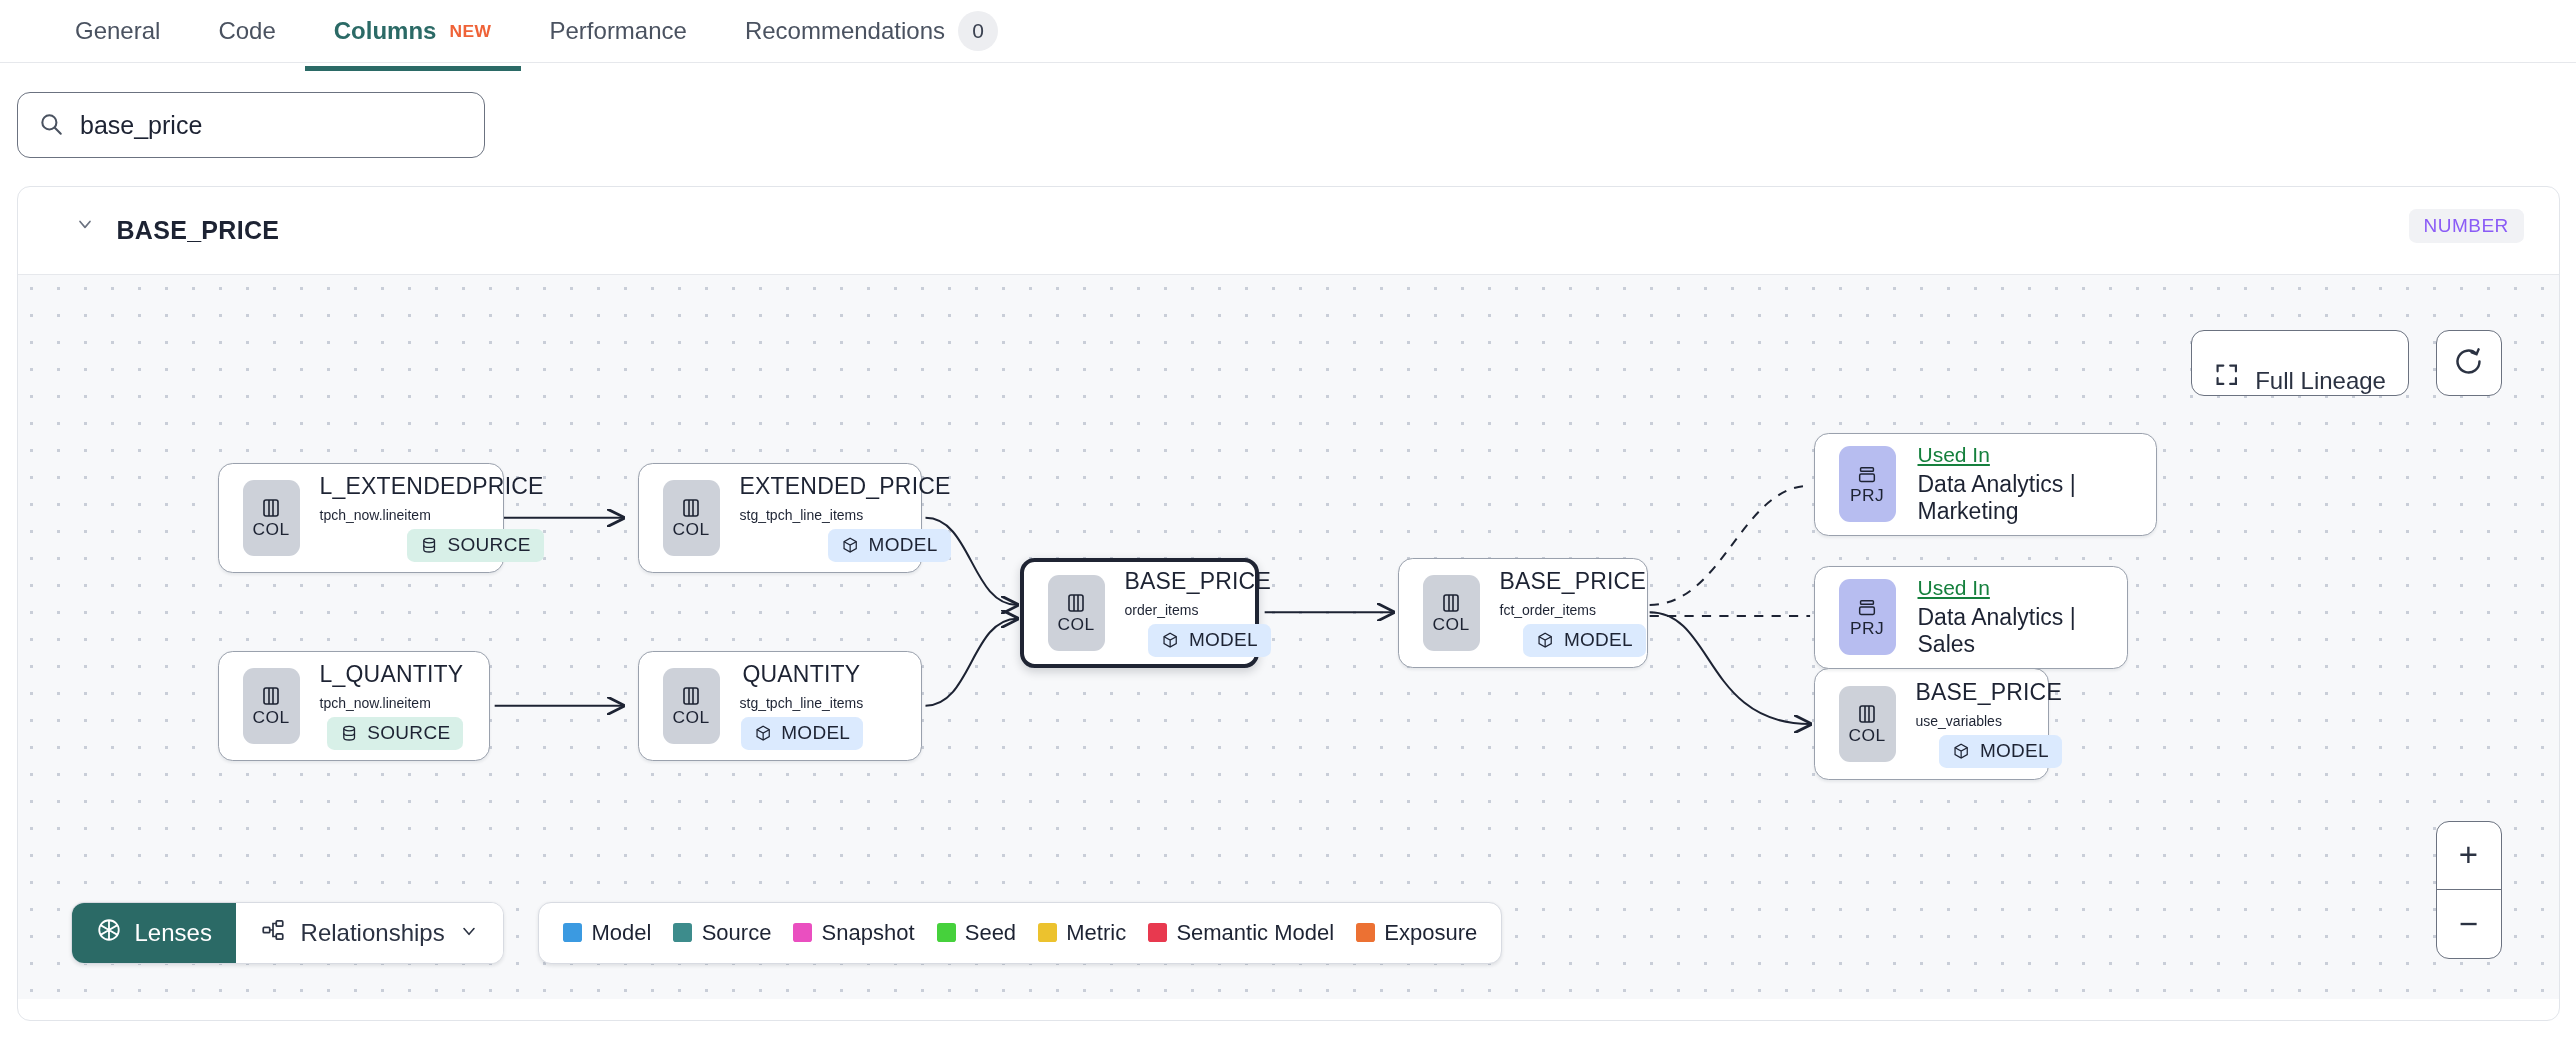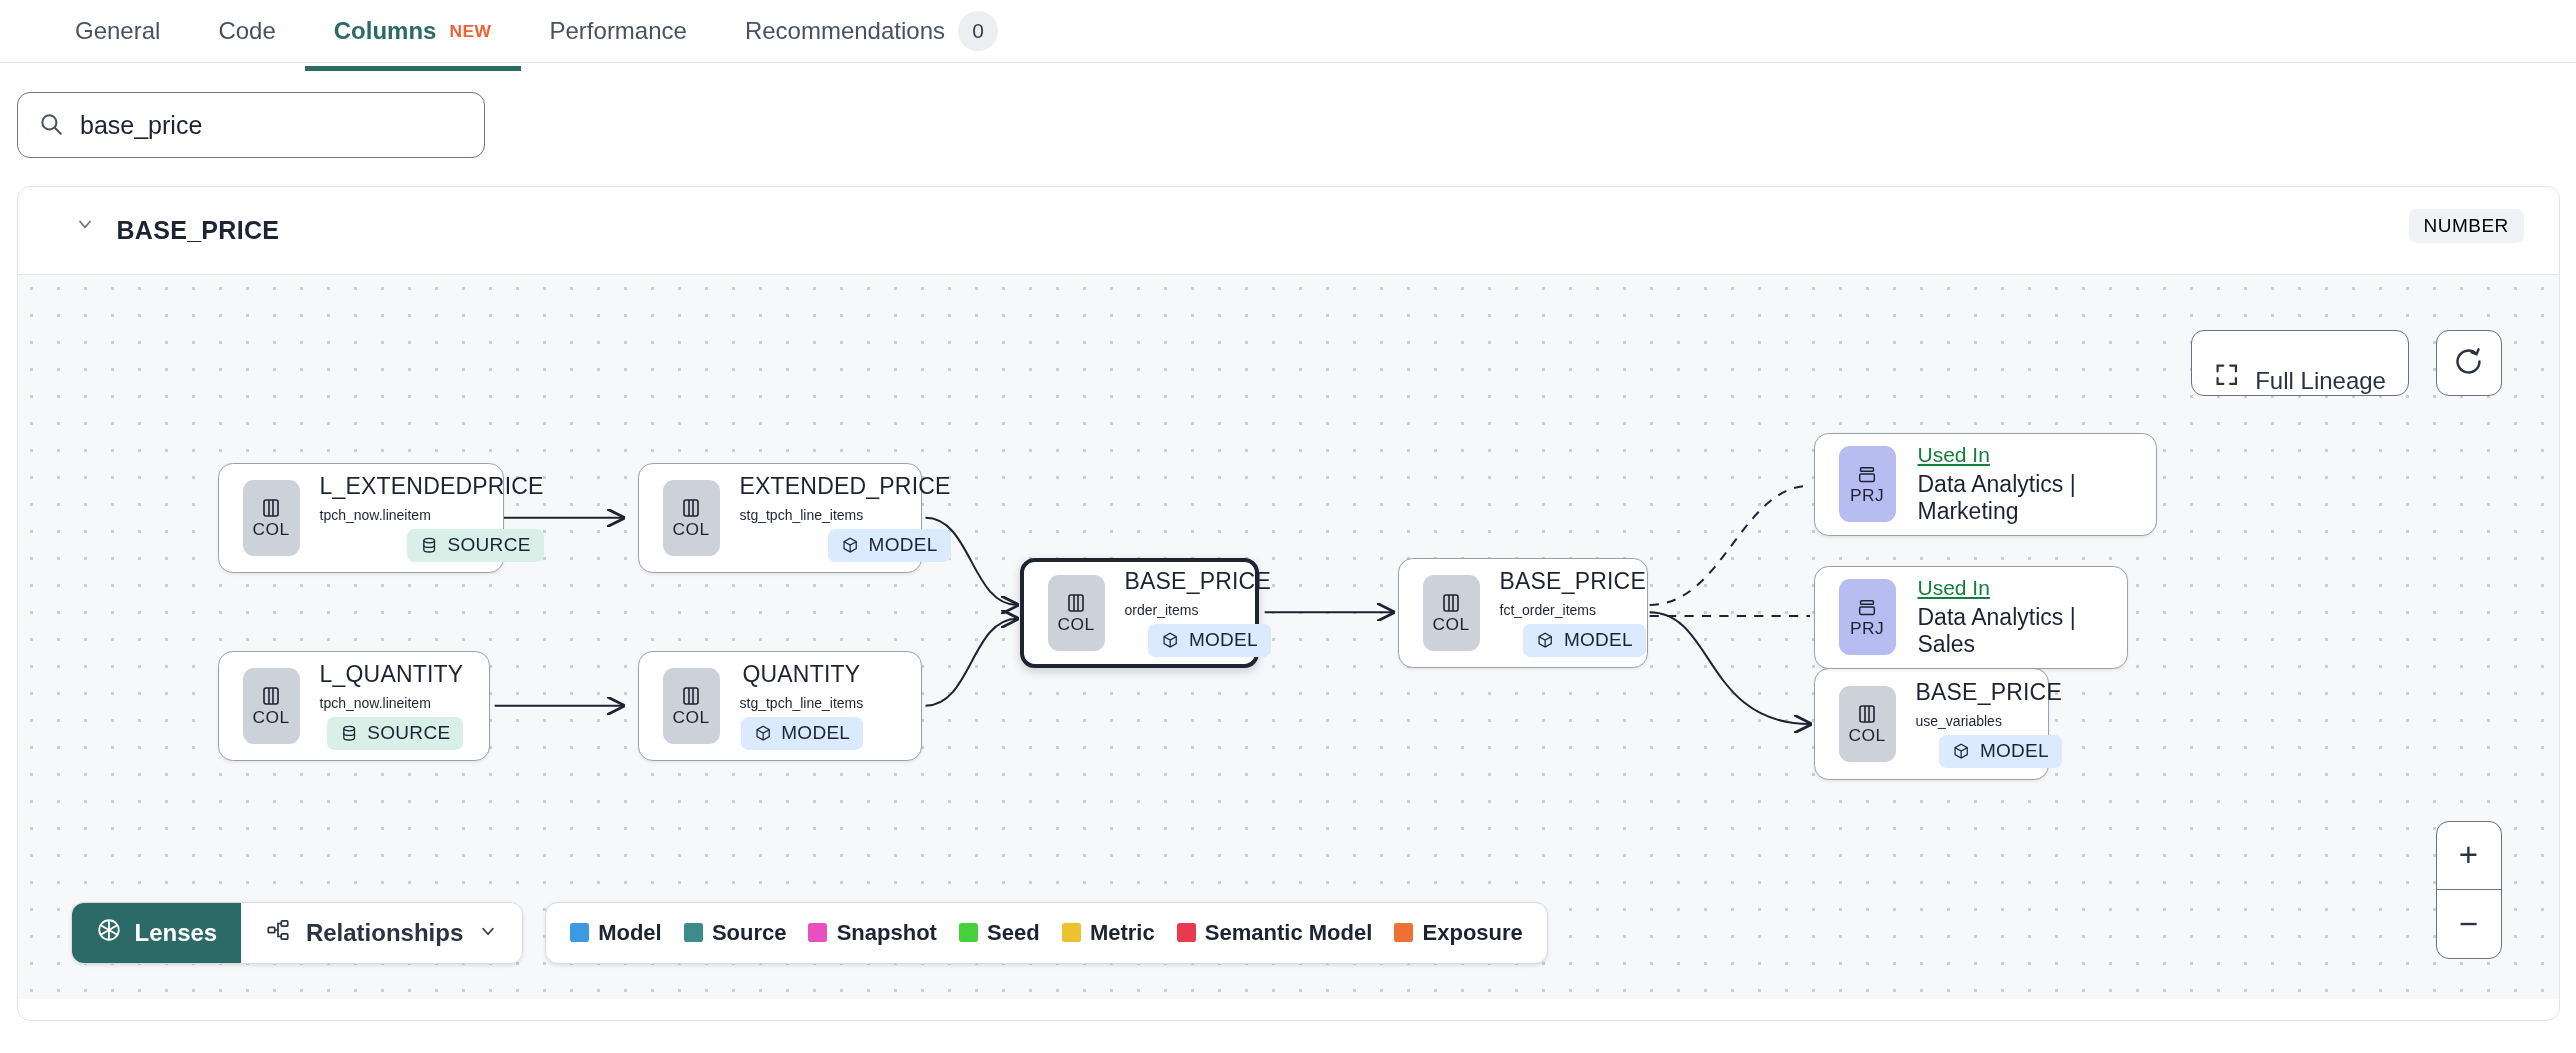--- a/index.html
+++ b/index.html
@@ -107,21 +107,21 @@
     color: #1d2333;
     letter-spacing: 0.3px;
   }
   .typebadge {
     position: absolute;
     right: 35px; top: 22px;
     background: #f1f2f5;
     border-radius: 7.3px;
     padding: 6.4px 14.7px;
     font-size: 19px;
-    color: #000000;
+    color: #8b5cf6;
     letter-spacing: 0.5px;
   }
   .coldesc {
     padding: 24px 0 0 39px;
     font-size: 23px;
     color: #1d2333;
   }
 
   
   .canvas {
@@ -242,22 +242,21 @@
     font-size: 33px; color: #2b3242; cursor: pointer;
   }
   .zoomctl div:first-child { border-bottom: 1.8px solid #6b7280; }
 
   
   .botbar {
     position: absolute;
     left: 53px; bottom: 35px;
     display: flex;
     align-items: flex-end;
-    gap: 22px;
-    font-weight: bold;
+    gap: 34px;
   }
   .lensgroup {
     display: flex;
     height: 62px;
     border-radius: 13px;
     overflow: hidden;
     border: 1.8px solid #d8dbe2;
     background: #fff;
     box-shadow: 0 1.8px 3.7px rgba(20,25,40,.10);
   }

